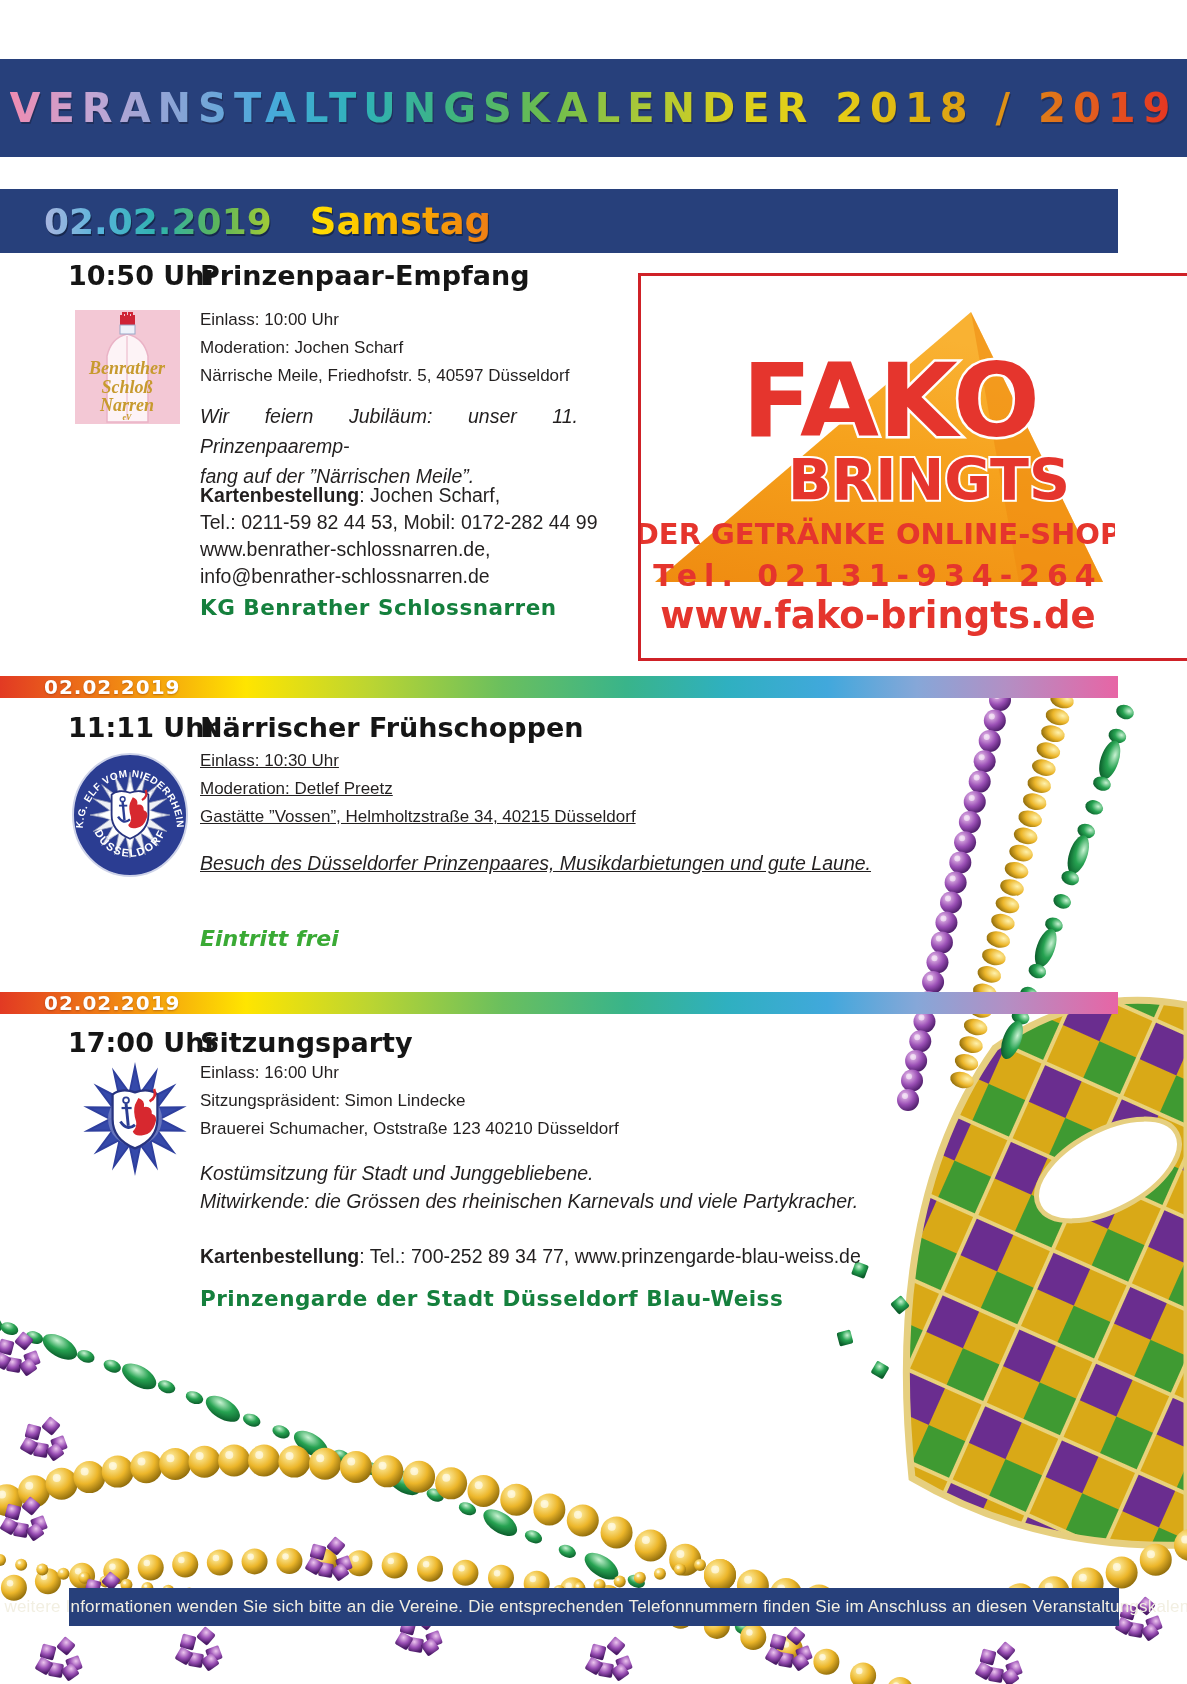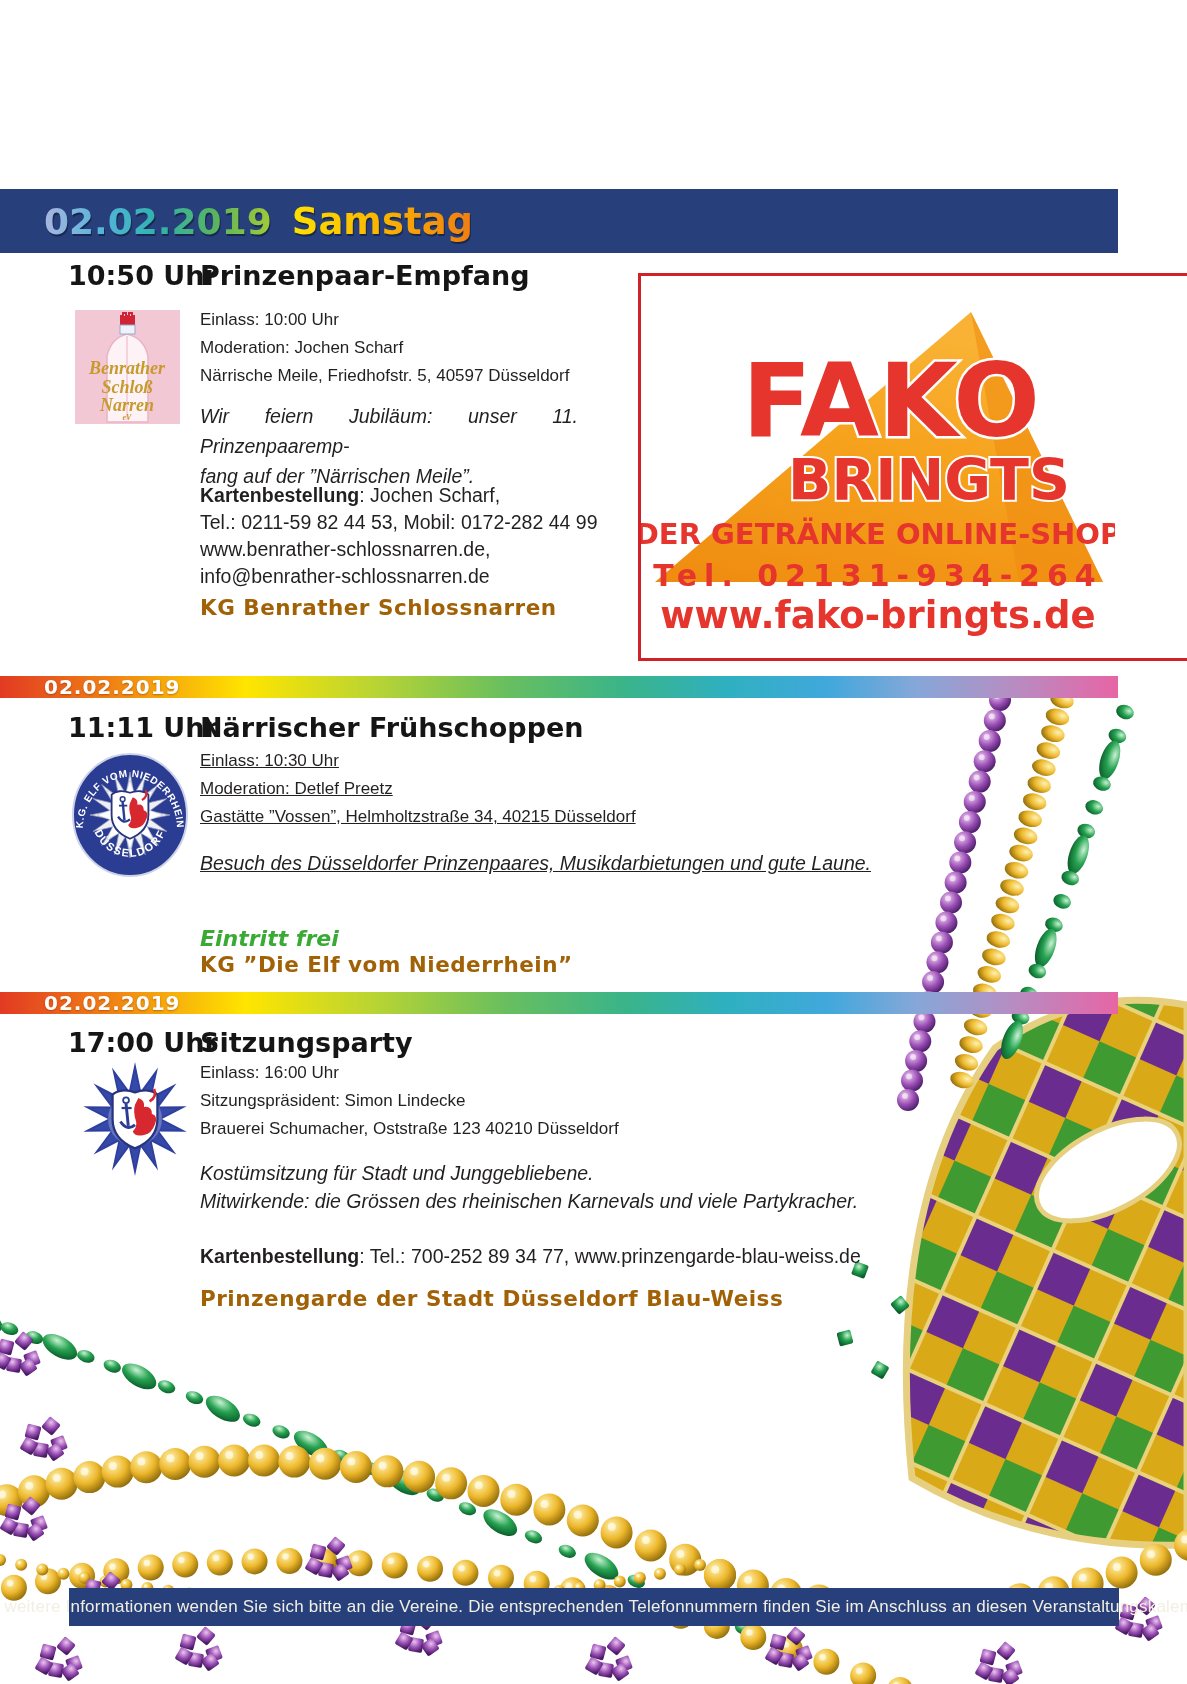--- a/index.html
+++ b/index.html
@@ -18,21 +18,21 @@
       filter:drop-shadow(1px 2px 0 rgba(25,30,60,.5));}
   .date-banner{position:absolute;left:0;top:189px;width:1118px;height:64px;background:#27407b;
                display:flex;align-items:center;gap:20px;padding-left:44px;box-sizing:border-box;}
   .grad-date{font-family:"DejaVu Sans",sans-serif;font-weight:bold;font-size:36px;
       background:linear-gradient(90deg,#aab6e0,#55b4da,#2fb2ae,#59b45e,#a2cb36);
       -webkit-background-clip:text;background-clip:text;color:transparent;
       filter:drop-shadow(1px 2px 0 rgba(10,20,40,.55));}
   .grad-day{font-family:"DejaVu Sans",sans-serif;font-weight:bold;font-size:37px;
       background:linear-gradient(90deg,#ffe000,#fbb300,#ef7d14);
       -webkit-background-clip:text;background-clip:text;color:transparent;
-      filter:drop-shadow(1px 2px 0 rgba(10,20,40,.55));}
+      filter:drop-shadow(1px 2px 0 rgba(10,20,40,.55));margin-left:18px;}
 
   
   .rainbow{position:absolute;left:0;width:1118px;height:22px;display:flex;align-items:center;
       background:linear-gradient(90deg,#e23a23 0%,#f08214 10%,#ffe500 22%,#bcd531 33%,#6abf5e 45%,
                  #39b48a 56%,#2fb0c0 65%,#41a8dc 74%,#86a7d8 82%,#b38fc4 90%,#e765a5 100%);}
   .rainbow .d{margin-left:44px;color:#fff;font-family:"DejaVu Sans",sans-serif;font-weight:bold;
       font-size:20px;letter-spacing:1px;text-shadow:0 1px 2px rgba(120,40,0,.45);}
   #rb1{top:676px;} #rb2{top:992px;}
 
   
@@ -42,21 +42,21 @@
   #t1{top:260px;} #t2{top:712px;} #t3{top:1027px;}
   .details{position:absolute;left:200px;font-size:17px;line-height:28px;white-space:nowrap;}
   #d1{top:306px;} #d2{top:747px;text-decoration:underline;} #d3{top:1059px;}
   .desc{position:absolute;left:200px;font-style:italic;font-size:19.5px;line-height:30px;}
   #p1{top:401px;width:378px;} #p2{top:848px;white-space:nowrap;text-decoration:underline;} #p3{top:1159px;line-height:28px;white-space:nowrap;}
   .just{text-align:justify;text-align-last:justify;}
   .tickets{position:absolute;left:200px;font-size:19.5px;line-height:27px;white-space:nowrap;}
   #k1{top:482px;} #k3{top:1243px;}
   .tickets b{font-weight:bold;}
   .club{position:absolute;left:200px;font-family:"DejaVu Sans",sans-serif;font-weight:bold;
-      font-size:21.5px;letter-spacing:.5px;color:#a16207;white-space:nowrap;}
+      font-size:21.5px;letter-spacing:.5px;color:#15803d;white-space:nowrap;}
   #c1{top:595px;} #c2{top:952px;} #c3{top:1286px;}
   .note-green{position:absolute;left:200px;top:898px;font-family:"DejaVu Sans",sans-serif;
       font-weight:bold;font-style:italic;font-size:22px;color:#3aaa35;margin-top:28px;}
 
   
   .logo{position:absolute;}
   #logo1{left:75px;top:310px;} #logo2{left:70px;top:749px;} #logo3{left:80px;top:1061px;}
 
   
   .ad{position:absolute;left:638px;top:273px;width:552px;height:388px;background:#fff;
@@ -485,20 +485,23 @@
         <rect x="319" y="1563" width="14" height="14" rx="2" fill="url(#gPur)" transform="rotate(10 326 1570)"></rect>
         <rect x="333" y="1565" width="14" height="14" rx="2" fill="url(#gPur)" transform="rotate(55 340 1572)"></rect>
         <rect x="307" y="1559" width="14" height="14" rx="2" fill="url(#gPur)" transform="rotate(30 314 1566)"></rect>
         <rect x="853" y="1263" width="14" height="14" rx="2" fill="url(#gGrn)" transform="rotate(20 860 1270)"></rect>
         <rect x="893" y="1298" width="14" height="14" rx="2" fill="url(#gGrn)" transform="rotate(50 900 1305)"></rect>
         <rect x="838" y="1331" width="14" height="14" rx="2" fill="url(#gGrn)" transform="rotate(75 845 1338)"></rect>
         <rect x="873" y="1363" width="14" height="14" rx="2" fill="url(#gGrn)" transform="rotate(30 880 1370)"></rect>
       </g>
   </svg>
 
+  <div class="top-banner">
+    <span class="rainbow-title">VERANSTALTUNGSKALENDER 2018 / 2019</span>
+  </div>
 
   <div class="date-banner">
     <span class="grad-date">02.02.2019</span>
     <span class="grad-day">Samstag</span>
   </div>
 
   <div class="event-title" id="t1">
     <span class="time">10:50 Uhr</span>
     <span class="name">Prinzenpaar-Empfang</span>
   </div>
@@ -601,21 +604,20 @@
     <div>Moderation: Detlef Preetz</div>
     <div>Gastätte ”Vossen”, Helmholtzstraße 34, 40215 Düsseldorf</div>
   </div>
 
   <div class="desc" id="p2">
     <div>Besuch des Düsseldorfer Prinzenpaares, Musikdarbietungen und gute Laune.</div>
   </div>
 
   <div class="note-green">Eintritt frei</div>
 
-  <div class="club" id="c2">KG ”Die Elf vom Niederrhein”</div>
 
   <div class="rainbow" id="rb2">
     <span class="d">02.02.2019</span>
   </div>
 
   <div class="event-title" id="t3">
     <span class="time">17:00 Uhr</span>
     <span class="name">Sitzungsparty</span>
   </div>
 

